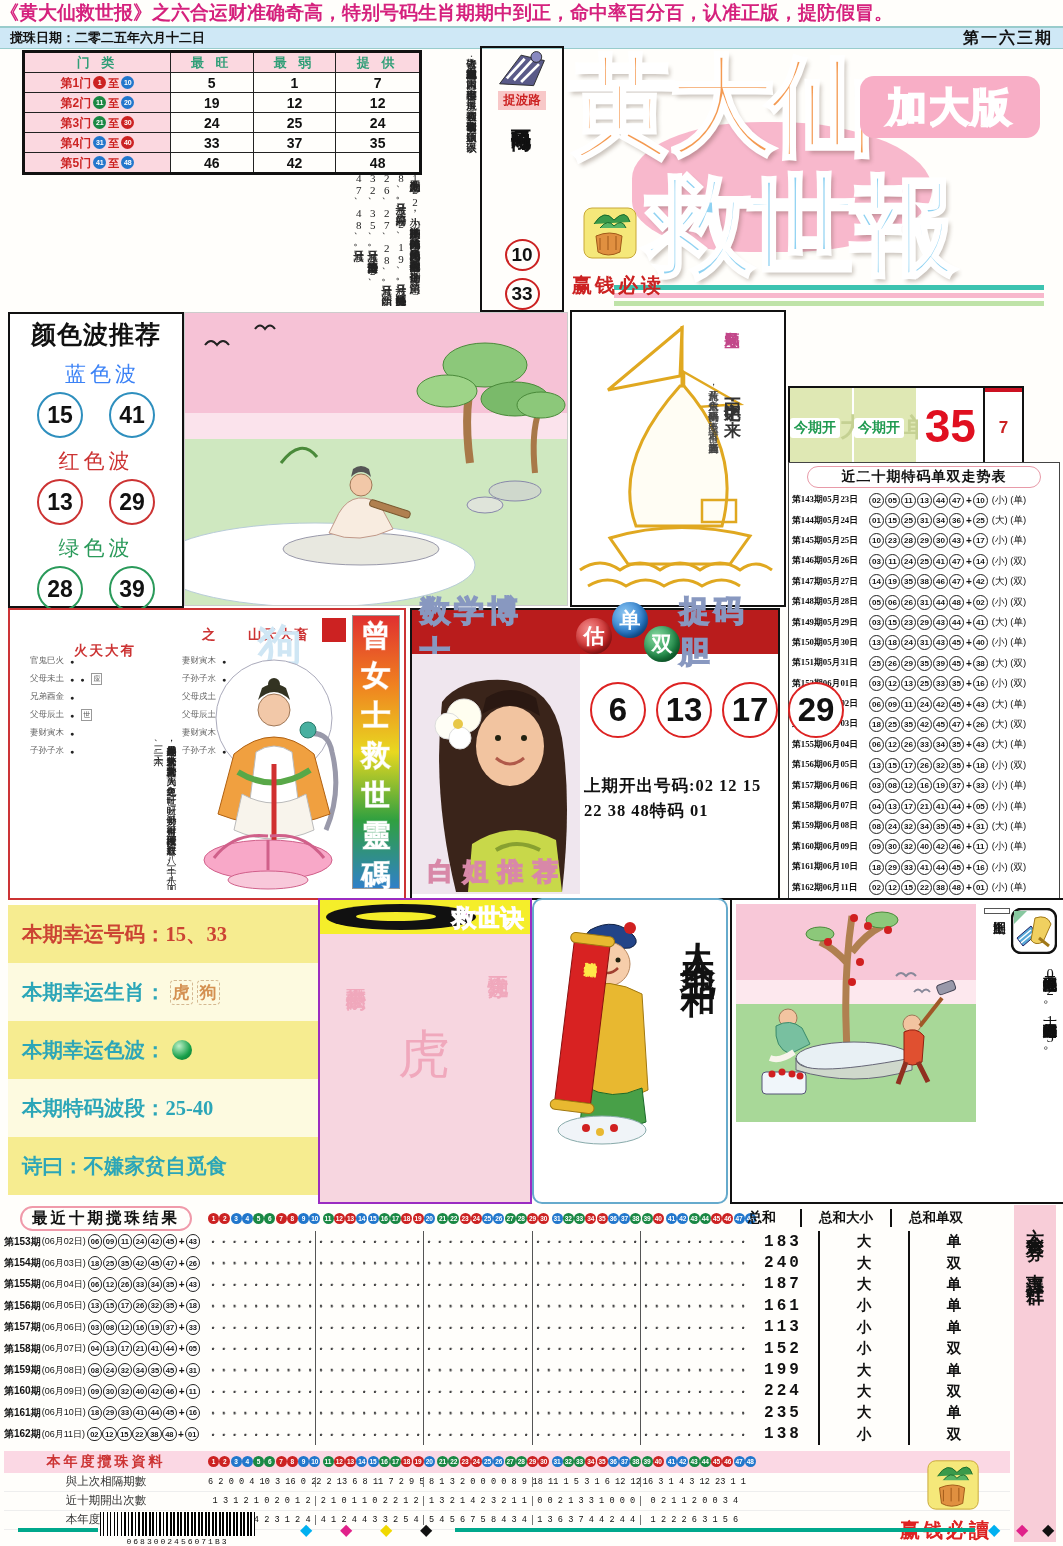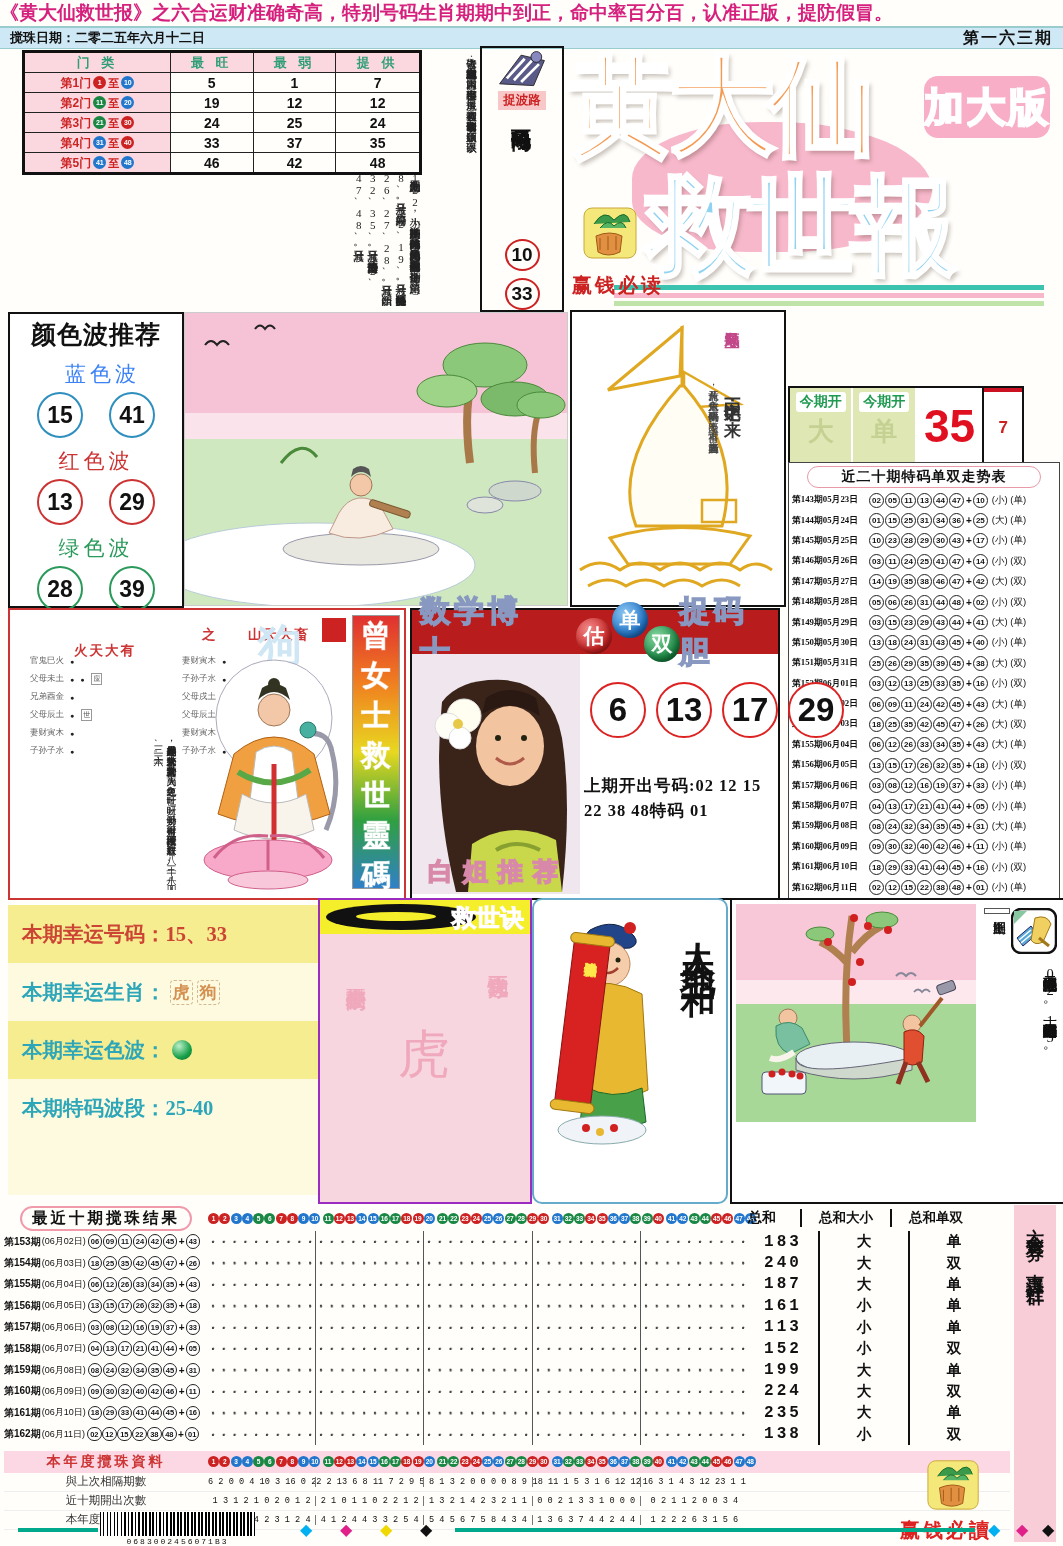--- a/index.html
+++ b/index.html
@@ -34,21 +34,21 @@
   #cold-tag{background:#f8c8c8;color:#c22;font-size:12.5px;font-weight:bold;padding:1px 5px;margin-top:2px;}
   #cold-title{font-size:20px;font-weight:bold;height:132px;margin-top:4px;}
   .coldnum{width:31px;height:31px;border:2.5px solid #c22;border-radius:50%;display:flex;align-items:center;justify-content:center;
     font-size:19px;font-weight:bold;margin-top:7px;}
   
   #masthead{left:562px;top:44px;width:494px;height:266px;overflow:hidden;}
   #cloud{position:absolute;left:70px;top:78px;width:300px;height:130px;background:#f8b8cc;border-radius:50% 60% 55% 45%;}
   .bubble{position:absolute;font-weight:bold;font-family:"Liberation Serif",serif;-webkit-text-stroke:3px #fff;
     text-shadow:3px 4px 4px rgba(60,40,20,.28);white-space:nowrap;}
   #mh-top{left:6px;top:-10px;font-size:108px;letter-spacing:-8px;color:#f49a52;}
-  #mh-badge{position:absolute;right:6px;top:32px;width:126px;height:62px;background:#f8aec6;border-radius:14px;
+  #mh-badge{position:absolute;right:16px;top:32px;width:180px;height:62px;background:#f8aec6;border-radius:14px;
     display:flex;align-items:center;justify-content:center;}
   #mh-badge span{font-size:40px;font-weight:bold;color:#ffe400;-webkit-text-stroke:2px #fff;letter-spacing:2px;}
   #mh-bot{left:84px;top:110px;font-size:108px;letter-spacing:-6px;color:#8fd2f2;}
   #mh-stripes{position:absolute;right:12px;bottom:4px;width:430px;}
   #mh-stripes div{height:5px;margin-top:3px;}
   #money-top{position:absolute;left:20px;top:158px;}
   #mh-slogan{position:absolute;left:10px;top:228px;font-size:20px;font-weight:bold;color:#c22;letter-spacing:3px;}
   
   #color-wave{left:8px;top:312px;width:172px;height:292px;border:2.5px solid #111;text-align:center;}
   #wave-title{font-size:25px;font-weight:900;letter-spacing:1px;margin-top:4px;}
@@ -56,21 +56,21 @@
   .wnums{display:flex;justify-content:space-around;padding:4px 14px 0 14px;}
   .wcirc{width:42px;height:42px;border-radius:50%;border:2px solid;display:flex;align-items:center;justify-content:center;
     font-size:23px;font-weight:bold;color:#111;}
   #main-illustration{left:184px;top:312px;width:382px;height:292px;border:1px solid #ccc;}
   #sailboat{left:570px;top:310px;width:212px;height:293px;border:2px solid #111;overflow:hidden;}
   #sail-flag{position:absolute;left:108px;top:8px;width:60px;height:90px;color:#c2488a;font-size:15px;font-weight:bold;line-height:1.1;}
   #sail-motto{position:absolute;right:40px;top:78px;font-size:17px;font-weight:bold;color:#333;height:200px;}
   #sail-poem{position:absolute;right:64px;top:70px;width:92px;height:215px;font-size:10.5px;color:#444;line-height:1.3;}
   
   #open-box{left:788px;top:386px;width:232px;height:76px;border:2.5px solid #111;display:flex;}
-  .open-cell{width:62px;background:#dfe8b4;border-right:2px solid #fff;display:flex;flex-direction:column;align-items:center;}
+  .open-cell{width:62px;background:#dfe8b4;border-right:2px solid #fff;display:flex;align-items:center;}
   .open-pill{background:#fff;color:#1f9a50;font-size:14px;font-weight:bold;padding:1px 4px;margin-top:4px;border-radius:3px;white-space:nowrap;}
   .open-hint{font-size:26px;color:#c5d193;font-weight:bold;margin-top:2px;}
   #open-num{width:66px;display:flex;align-items:center;justify-content:center;background:#fff;
     font-size:46px;font-weight:900;color:#e01020;border-right:2px solid #111;}
   #open-count{width:38px;background:#cc1122;display:flex;flex-direction:column;align-items:center;}
   #open-count .vt{display:flex;gap:2px;margin-top:2px;}
   #open-count .vt div{color:#fff;font-size:9px;line-height:1.05;width:11px;}
   #open-count .cnt{background:#fff;width:100%;flex:1;margin-top:2px;display:flex;align-items:center;justify-content:center;
     color:#c22;font-size:17px;font-weight:bold;}
   
@@ -734,20 +734,24 @@
         <span class="zico">狗</span>
       </div>
       <div class="lucky-line band">
         <span class="lk-teal">本期幸运色波：</span>
         <span class="greenball"></span>
       </div>
       <div class="lucky-line">
         <span class="lk-teal">本期特码波段：</span>
         <span class="lk-teal">25-40</span>
       </div>
+      <div class="lucky-line band">
+        <span class="lk-teal">诗曰：</span>
+        <span class="lk-teal">不嫌家贫自觅食</span>
+      </div>
     </div>
 
   <div id="jiushijue" class="panel">
     <div id="jsj-header">
       <div id="jsj-blob"></div>
       <div id="jsj-title">救世诀</div>
     </div>
     <div class="jsj-col vtext" style="right:18px;top:60px;">狗念三更忧守户</div>
     <div class="jsj-col vtext" style="left:22px;top:72px;">不去豪门攀高枝</div>
     <div id="jsj-big">虎</div>

